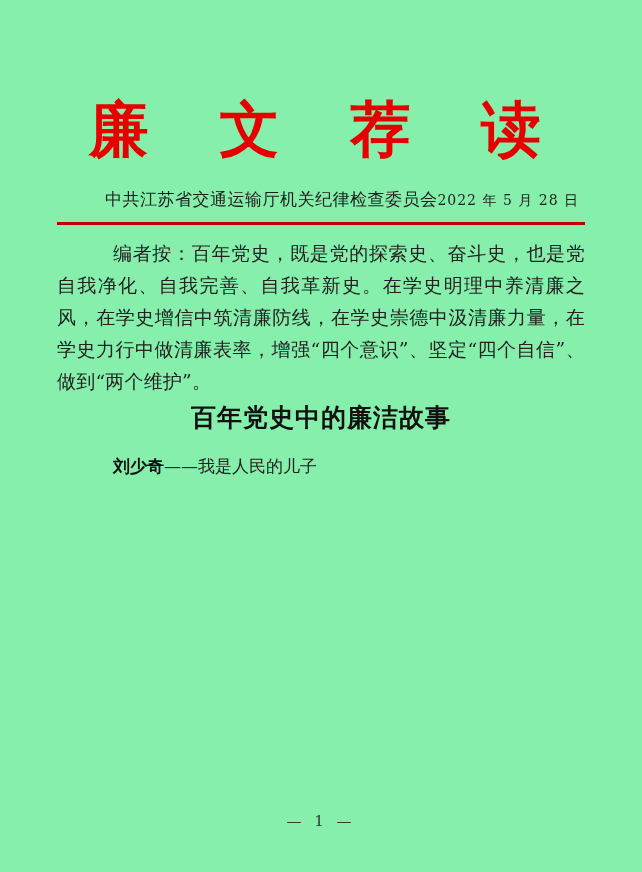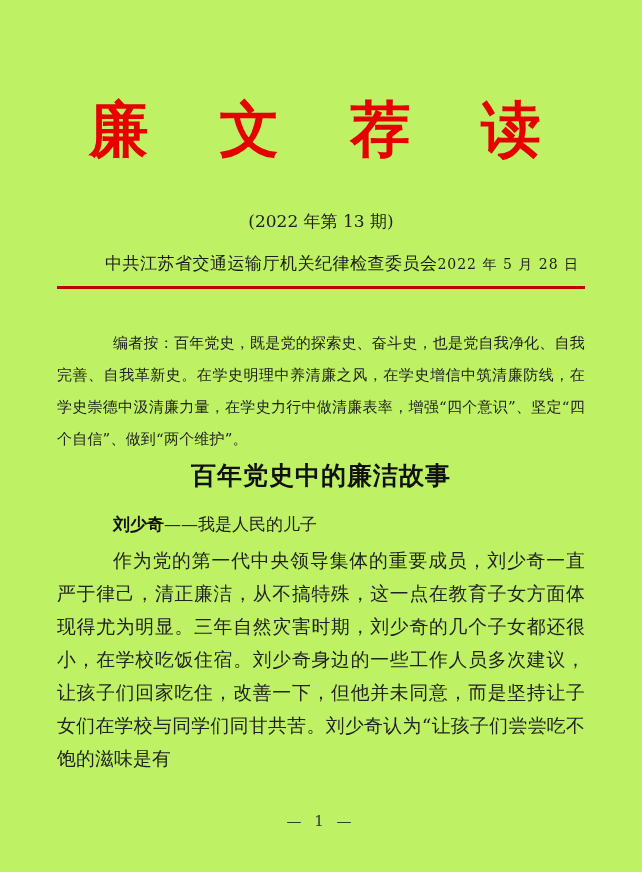--- a/index.html
+++ b/index.html
@@ -11,21 +11,21 @@
   html,body{background:#ffffff;}
   body{
     font-family:"DejaVu Serif","Liberation Serif",serif;
     color:var(--ink);
   }
   .page{
     position:relative;
     width:642px;
     height:872px;
     margin:0 auto;
-    background:#bef264;
+    background:#86efac;
     overflow:hidden;
     padding:0 57px;
   }
   
   .doc-title{
     margin-top:88px;
     text-align:center;
     font-size:60px;
     line-height:82px;
     font-weight:bold;
@@ -57,22 +57,22 @@
     letter-spacing:0.5px;
   }
   .masthead-date{
     font-size:14px;
     line-height:26px;
     letter-spacing:1px;
     padding-right:6px;
   }
   
   .editor-note{
-    margin-top:38px;
-    font-size:15px;
+    margin-top:12px;
+    font-size:19px;
     line-height:32px;
     text-align:justify;
     text-indent:56px;
     letter-spacing:0.2px;
     color:#222;
   }
   
   .section-heading{
     margin-top:6px;
     text-align:center;
@@ -121,30 +121,28 @@
     color:#333;
   }
 </style>
 </head>
 <body>
 
 <div class="page">
 
   <h1 class="doc-title">廉 文 荐 读</h1>
 
-  <div class="issue-line">(2022 年第 13 期)</div>
 
   <div class="masthead-row">
     <span class="masthead-org">中共江苏省交通运输厅机关纪律检查委员会</span>
     <span class="masthead-date">2022 年 5 月 28 日</span>
   </div>
 
   <p class="editor-note">编者按：百年党史，既是党的探索史、奋斗史，也是党自我净化、自我完善、自我革新史。在学史明理中养清廉之风，在学史增信中筑清廉防线，在学史崇德中汲清廉力量，在学史力行中做清廉表率，增强“四个意识”、坚定“四个自信”、做到“两个维护”。</p>
 
   <h2 class="section-heading">百年党史中的廉洁故事</h2>
 
   <p class="story-title"><span class="story-person">刘少奇</span><span class="story-subtitle">——我是人民的儿子</span></p>
 
-  <p class="body-text">作为党的第一代中央领导集体的重要成员，刘少奇一直严于律己，清正廉洁，从不搞特殊，这一点在教育子女方面体现得尤为明显。三年自然灾害时期，刘少奇的几个子女都还很小，在学校吃饭住宿。刘少奇身边的一些工作人员多次建议，让孩子们回家吃住，改善一下，但他并未同意，而是坚持让子女们在学校与同学们同甘共苦。刘少奇认为“让孩子们尝尝吃不饱的滋味是有</p>
 
   <div class="page-number">— 1 —</div>
 
 </div>
 
 </body></html>

